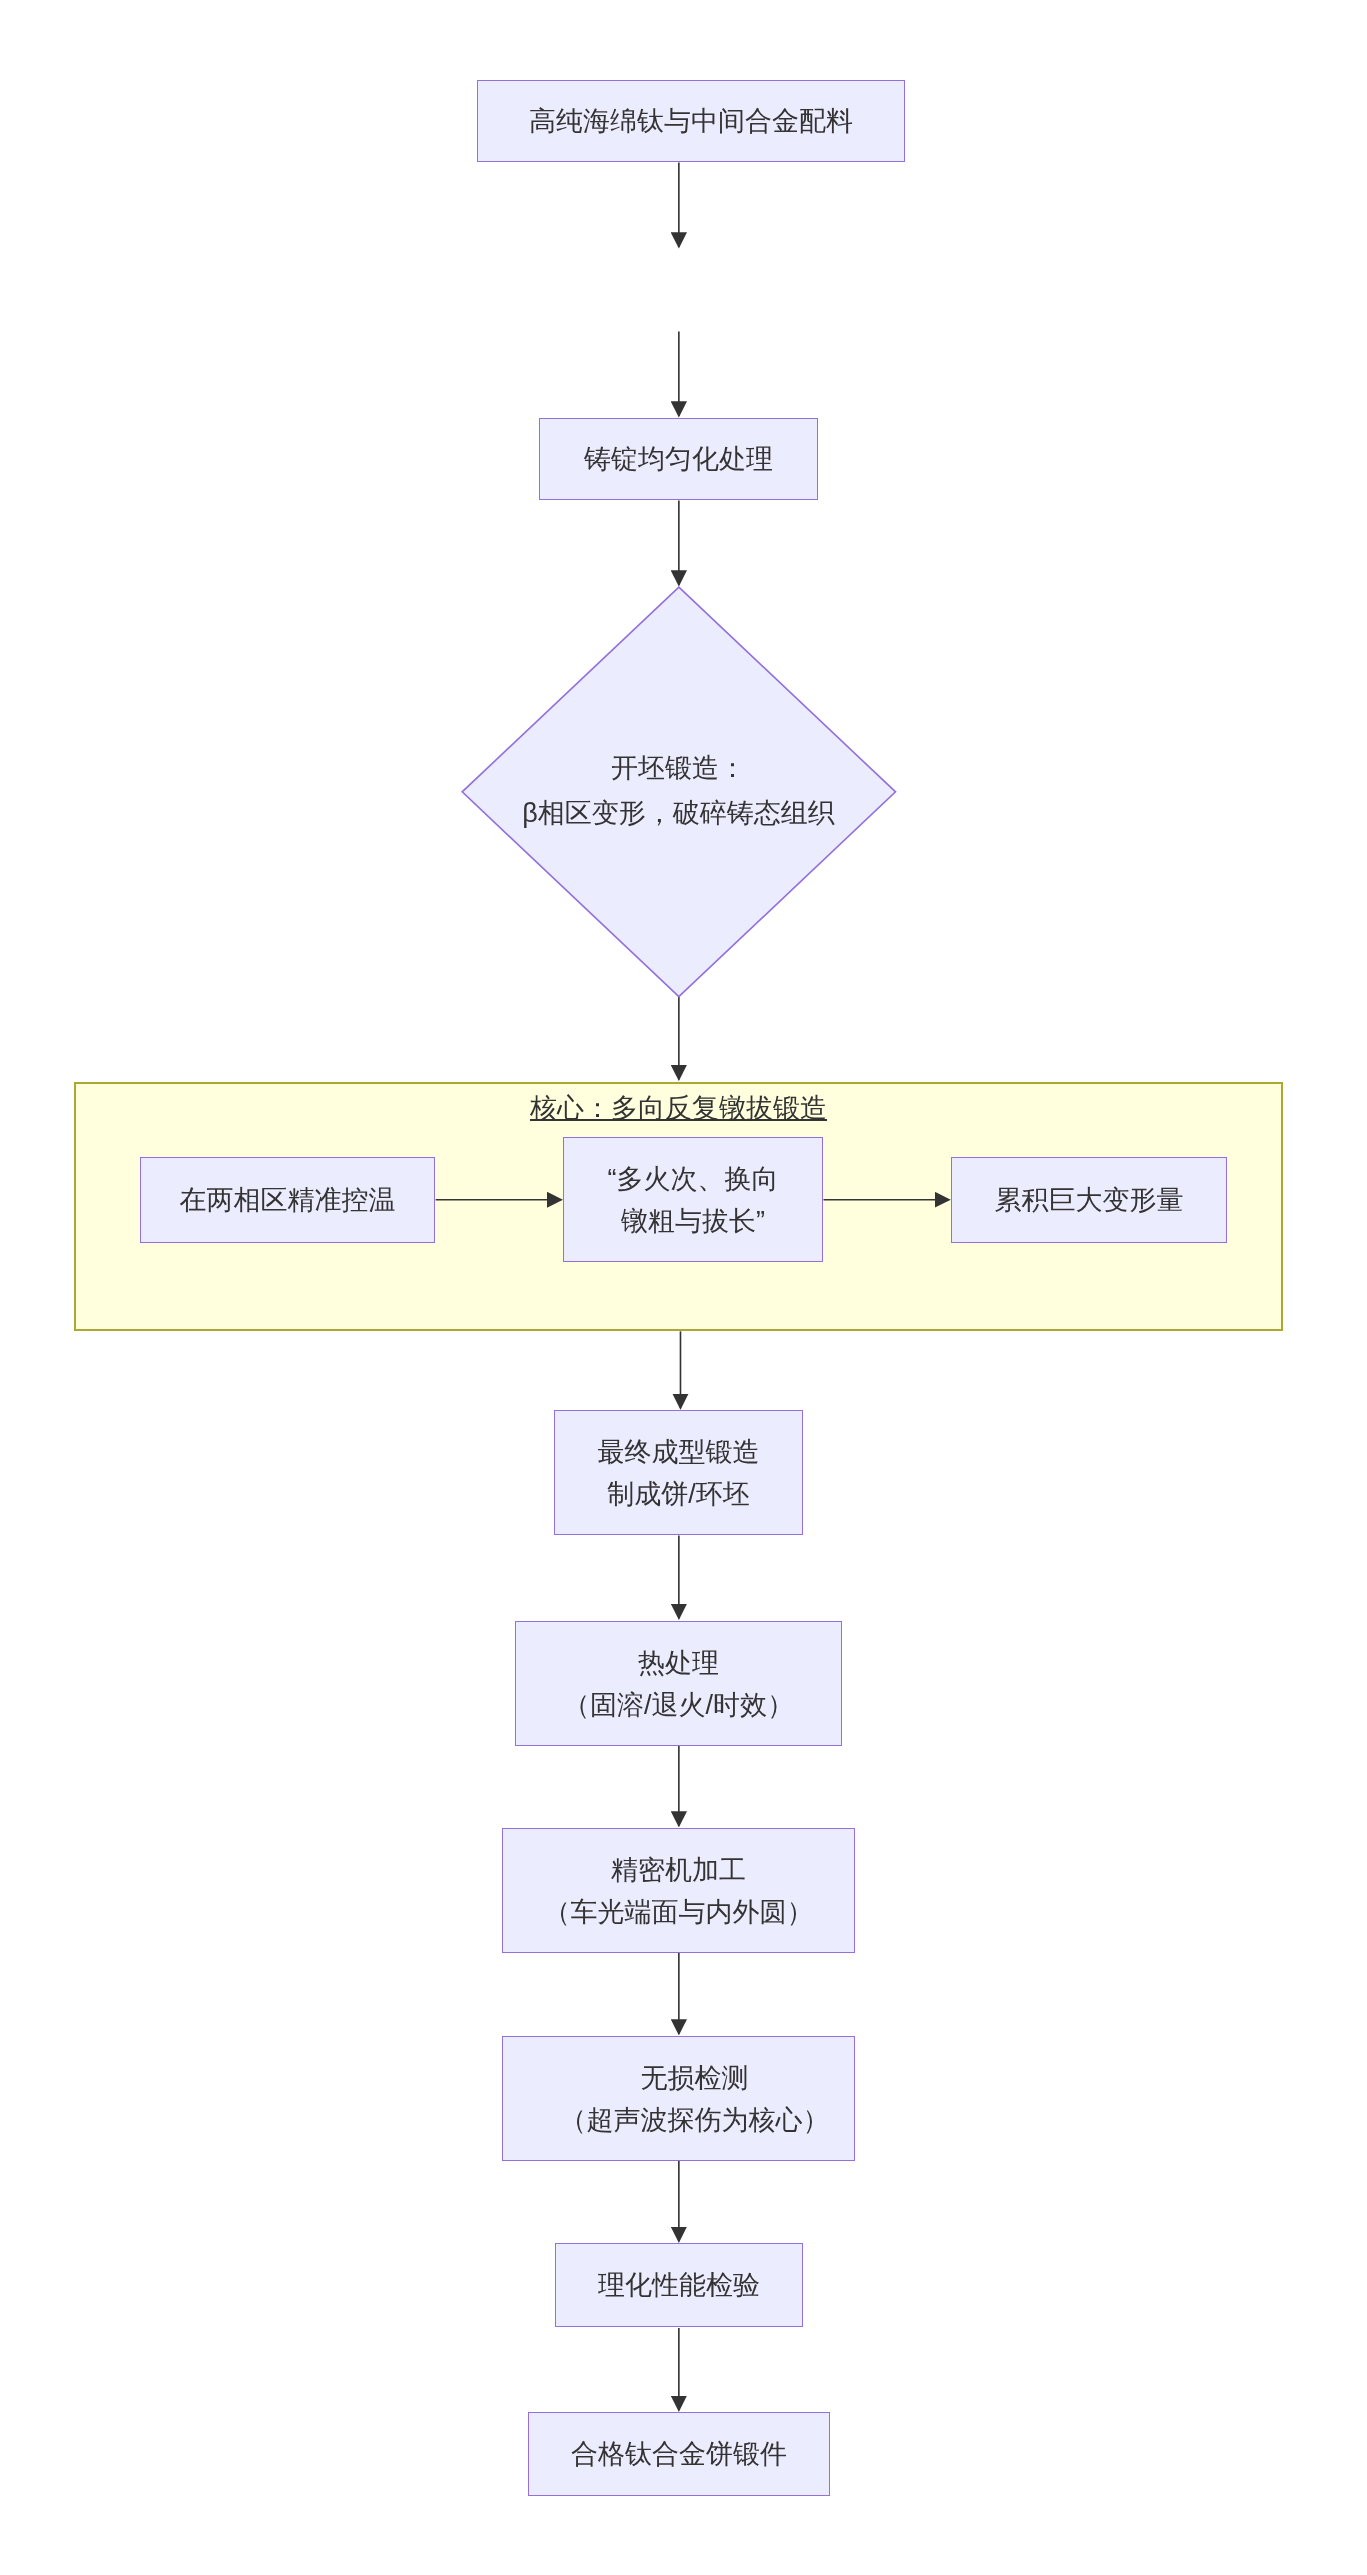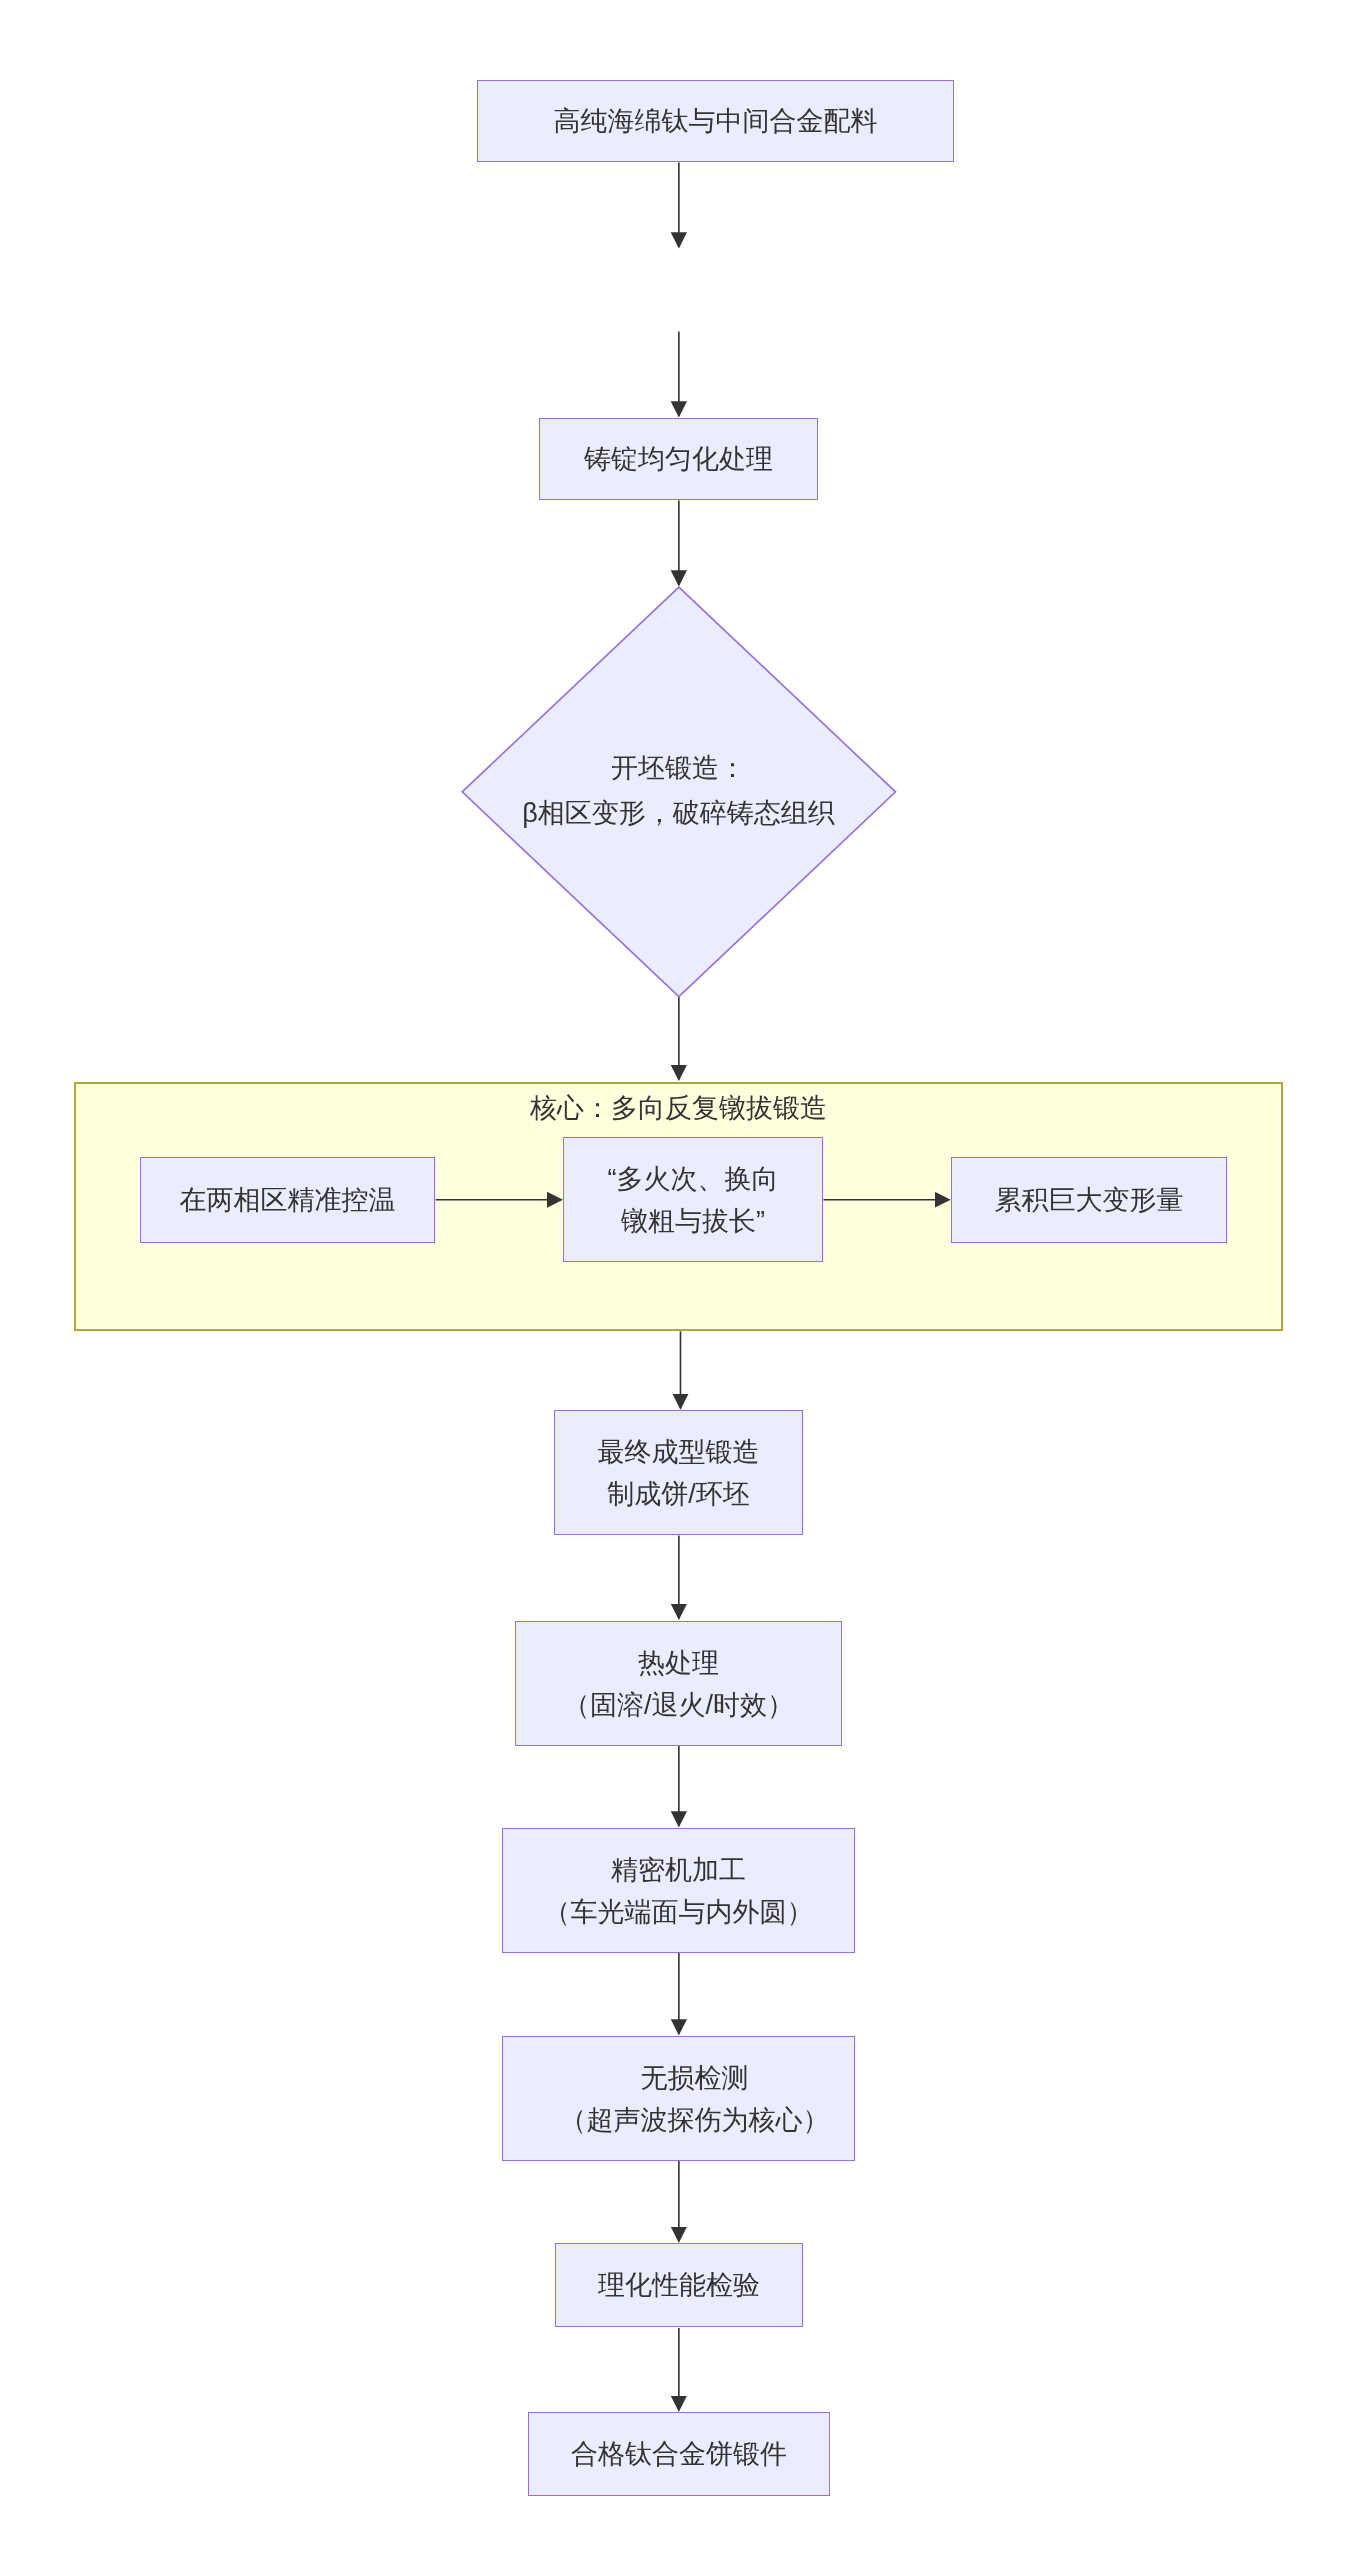--- a/index.html
+++ b/index.html
@@ -55,23 +55,23 @@
     <line x1="1253" y1="2835" x2="1253" y2="2988" marker-end="url(#arrowhead)"></line>
     <line x1="1253" y1="3223" x2="1253" y2="3371" marker-end="url(#arrowhead)"></line>
     <line x1="1253" y1="3606" x2="1253" y2="3755" marker-end="url(#arrowhead)"></line>
     <line x1="1253" y1="3990" x2="1253" y2="4138" marker-end="url(#arrowhead)"></line>
     <line x1="1253" y1="4298" x2="1253" y2="4450" marker-end="url(#arrowhead)"></line>
     <line x1="804" y1="2215" x2="1036" y2="2215" marker-end="url(#arrowhead)"></line>
     <line x1="1520" y1="2215" x2="1752" y2="2215" marker-end="url(#arrowhead)"></line>
     <polygon class="diamond" points="1253,1084 1653,1462 1253,1840 853,1462"></polygon>
   </svg>
 
-  <div class="subgraph-title" style="left:74px;top:1092px;width:1209px;">核心：多向反复镦拔锻造</div>
+  <div class="subgraph-title" style="left:74px;top:1092px;width:1209px;text-decoration:underline;">核心：多向反复镦拔锻造</div>
 
-  <div class="node" style="left:477px;top:80px;width:477px;height:82px;">
+  <div class="node" style="left:477px;top:80px;width:428px;height:82px;">
     <span>高纯海绵钛与中间合金配料</span>
   </div>
 
 
   <div class="node" style="left:539px;top:418px;width:279px;height:82px;">
     <span>铸锭均匀化处理</span>
   </div>
 
   <div class="diamond-label" style="left:462px;top:726px;width:433px;height:130px;">
     <span>开坯锻造：</span>

